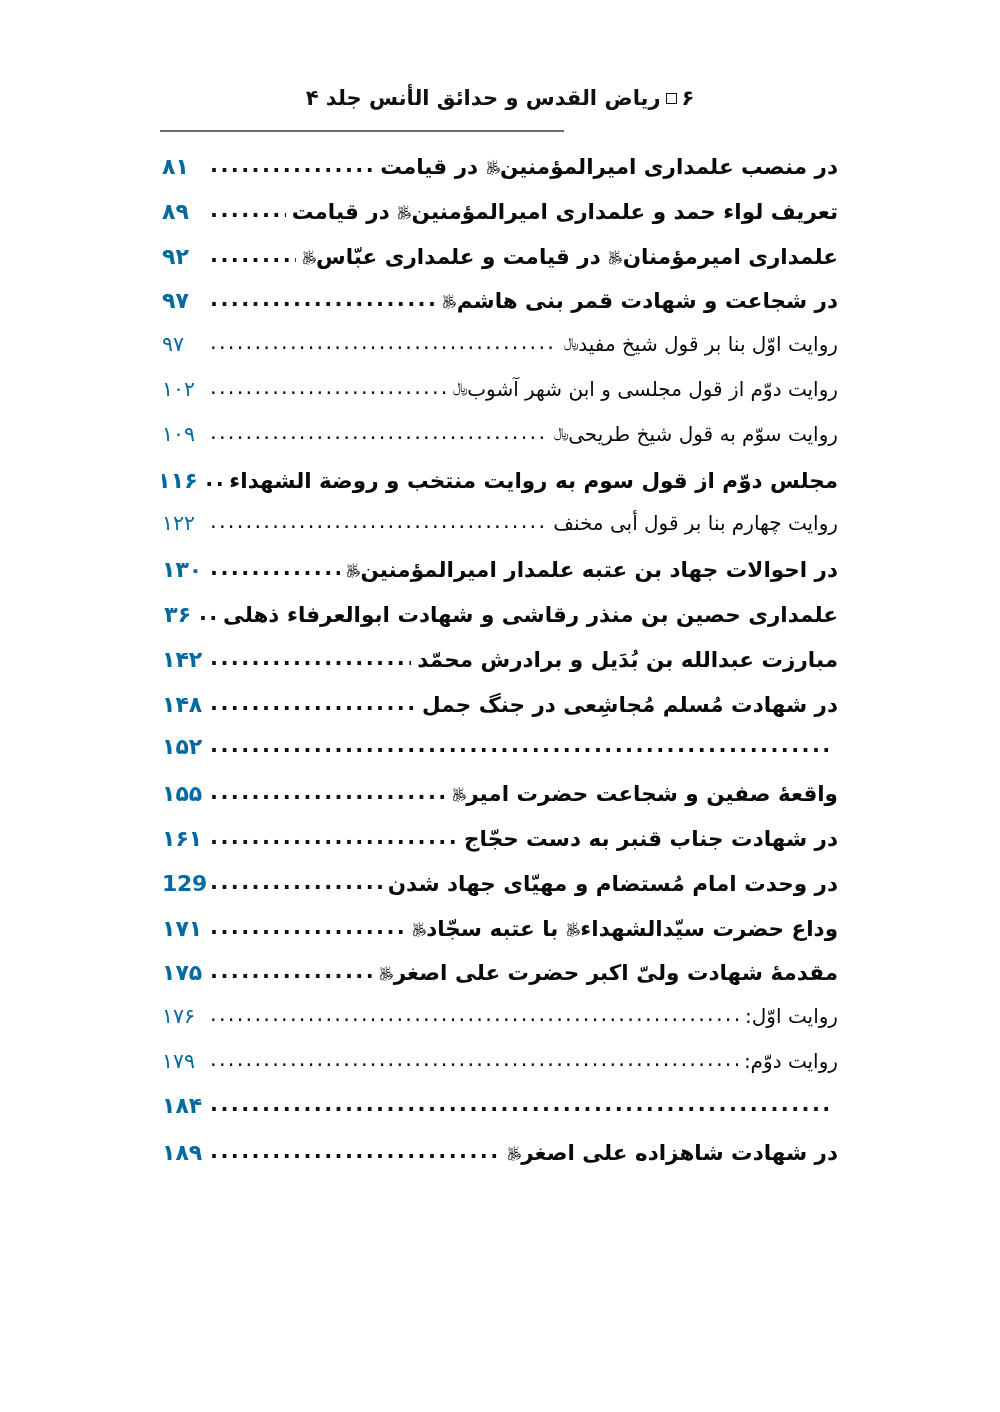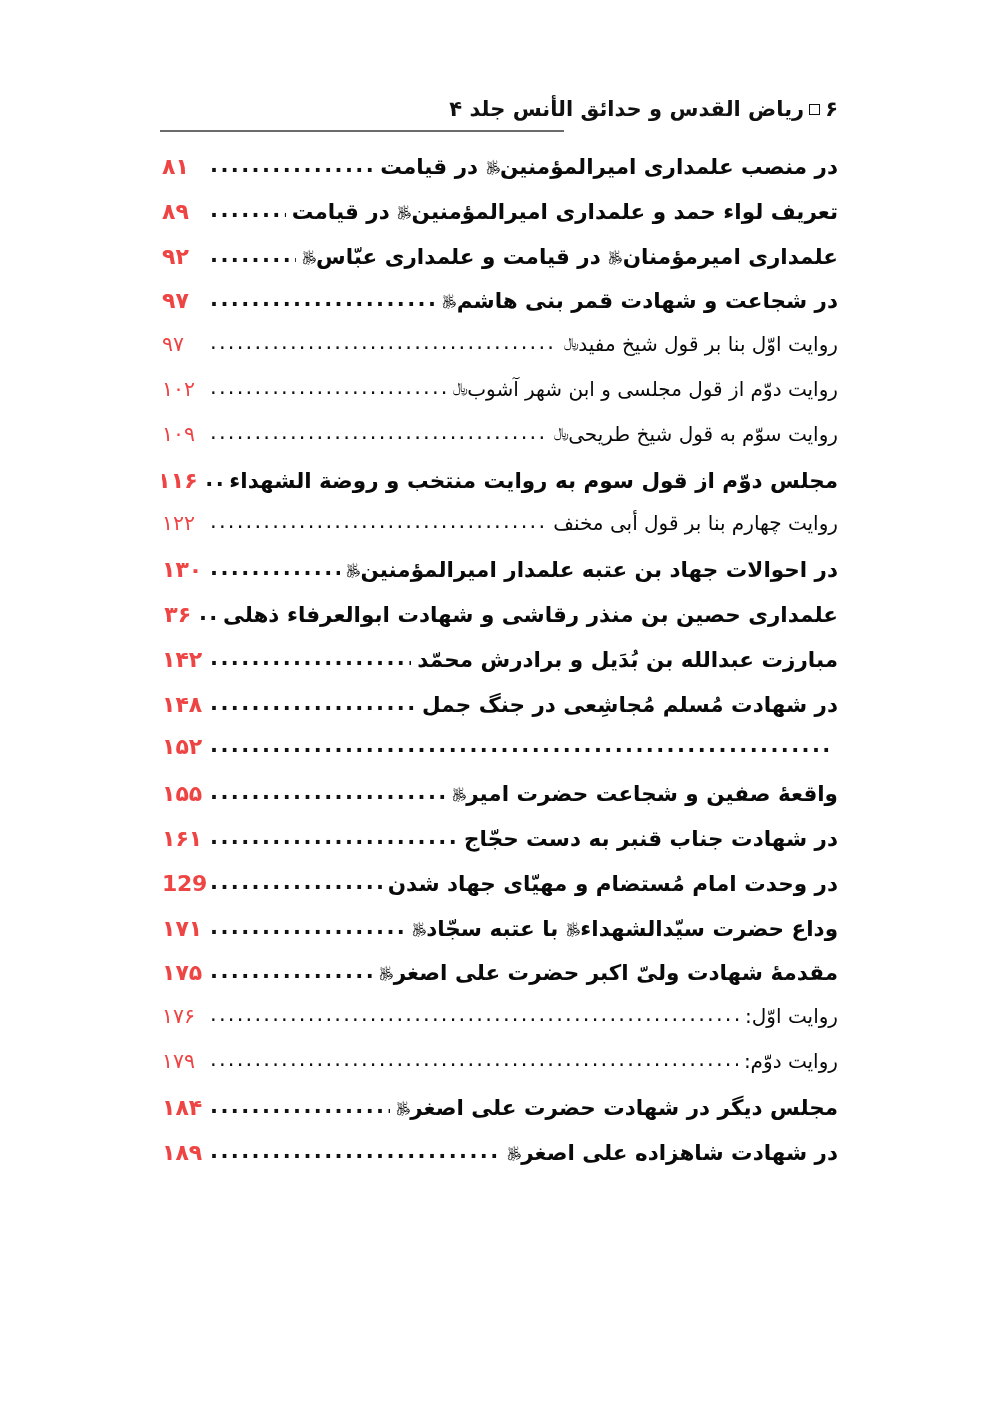--- a/index.html
+++ b/index.html
@@ -16,26 +16,26 @@
     margin: 0 auto;
     box-sizing: border-box;
     font-family: "DejaVu Sans", "Liberation Sans", sans-serif;
     color: #0a0a0a;
     overflow: hidden;
   }
 
   
   .header {
     position: absolute;
-    top: 96px;
+    top: 85px;
     right: 162px;
     left: 162px;
     height: 44px;
     direction: rtl;
-    text-align: right;
+    text-align: center;
   }
 
   .header-line {
     display: inline-block;
     font-size: 21px;
     font-weight: 700;
     letter-spacing: 0.2px;
     line-height: 1.25;
     white-space: nowrap;
     color: #111;
@@ -112,21 +112,21 @@
 
   .toc-entry.sub .leader {
     font-weight: 400;
     letter-spacing: 2.2px;
   }
 
   .toc-page {
     flex: 0 0 auto;
     font-size: 22px;
     font-weight: 700;
-    color: #ef4444;
+    color: #0369a1;
     direction: ltr;
     unicode-bidi: isolate;
     text-align: left;
     min-width: 46px;
     letter-spacing: -0.3px;
   }
 
   .toc-entry.sub .toc-page {
     font-weight: 400;
     font-size: 20.5px;
@@ -252,21 +252,20 @@
         <span class="toc-title"><span>روایت اوّل:</span></span>
         <span class="leader">........................................................................................................................</span>
         <span class="toc-page">۱۷۶</span>
       </div>
       <div class="toc-entry sub">
         <span class="toc-title"><span>روایت دوّم:</span></span>
         <span class="leader">........................................................................................................................</span>
         <span class="toc-page">۱۷۹</span>
       </div>
       <div class="toc-entry">
-        <span class="toc-title"><span>مجلس دیگر در شهادت حضرت علی اصغر</span><span class="hon">﷿</span></span>
         <span class="leader">........................................................................................................................</span>
         <span class="toc-page">۱۸۴</span>
       </div>
       <div class="toc-entry">
         <span class="toc-title"><span>در شهادت شاهزاده علی اصغر</span><span class="hon">﷿</span></span>
         <span class="leader">........................................................................................................................</span>
         <span class="toc-page">۱۸۹</span>
       </div>
     </div>
 

